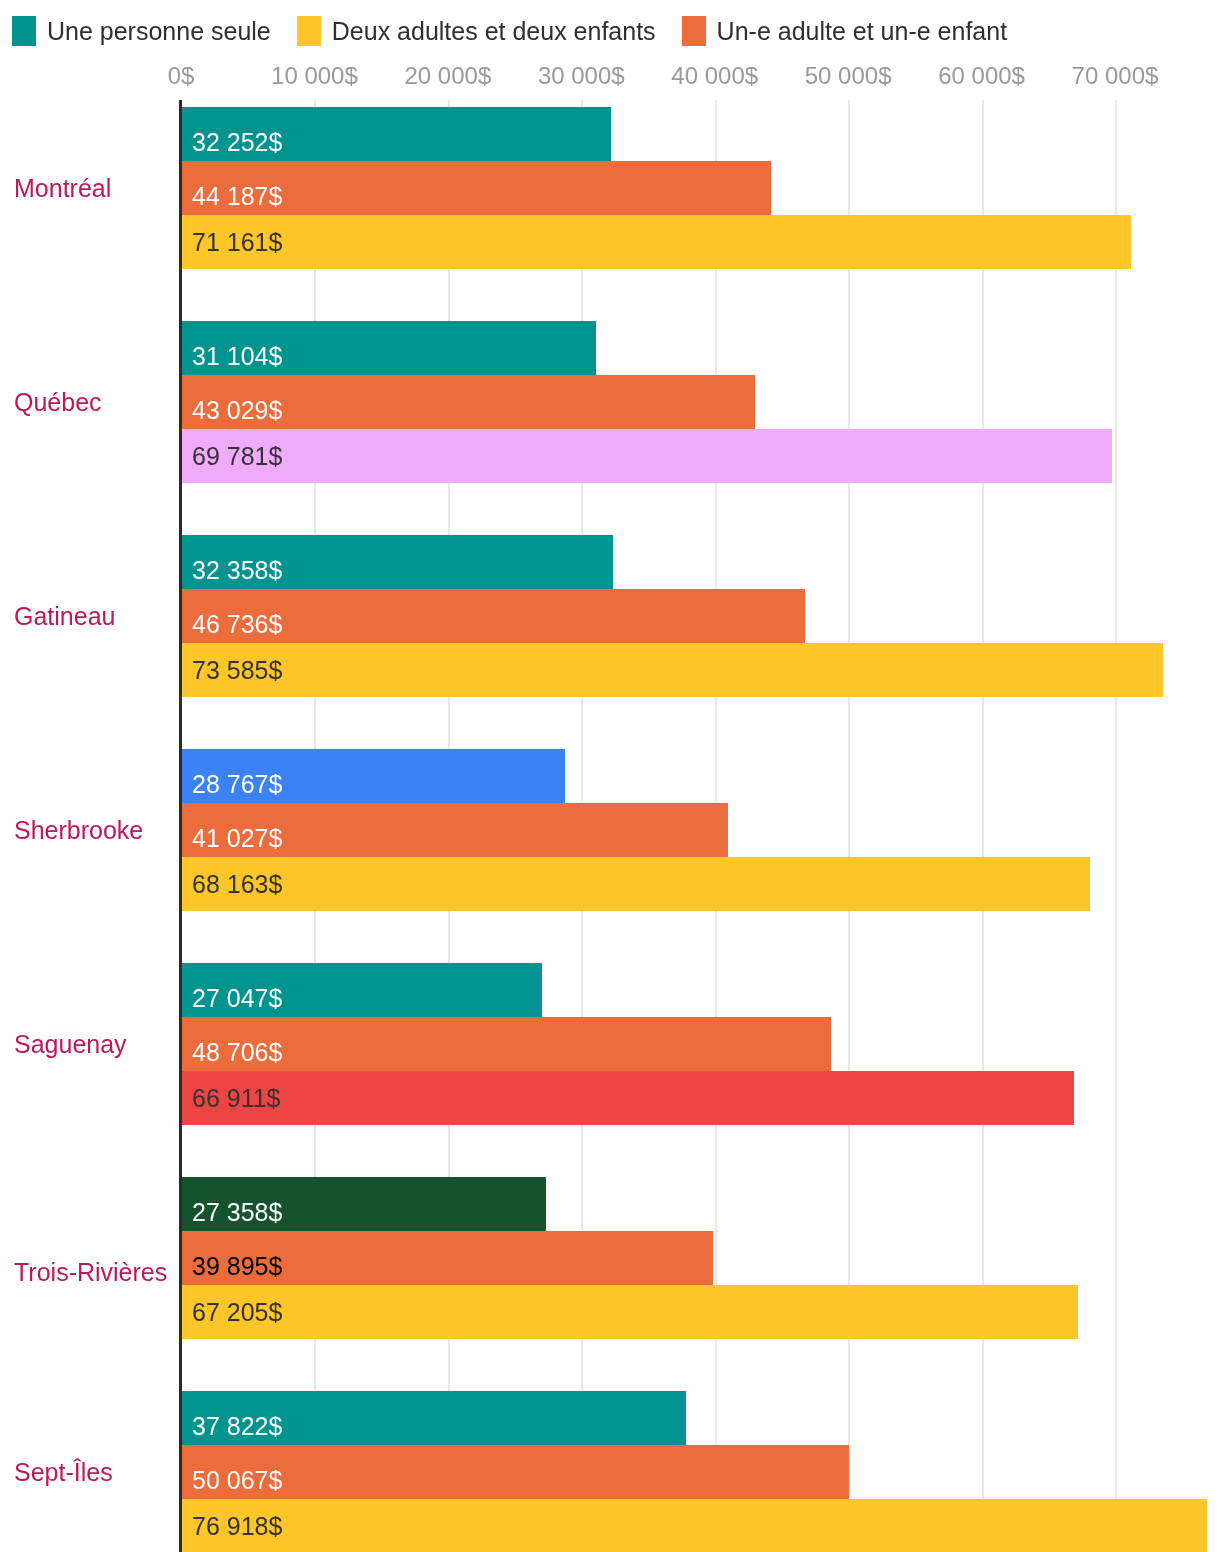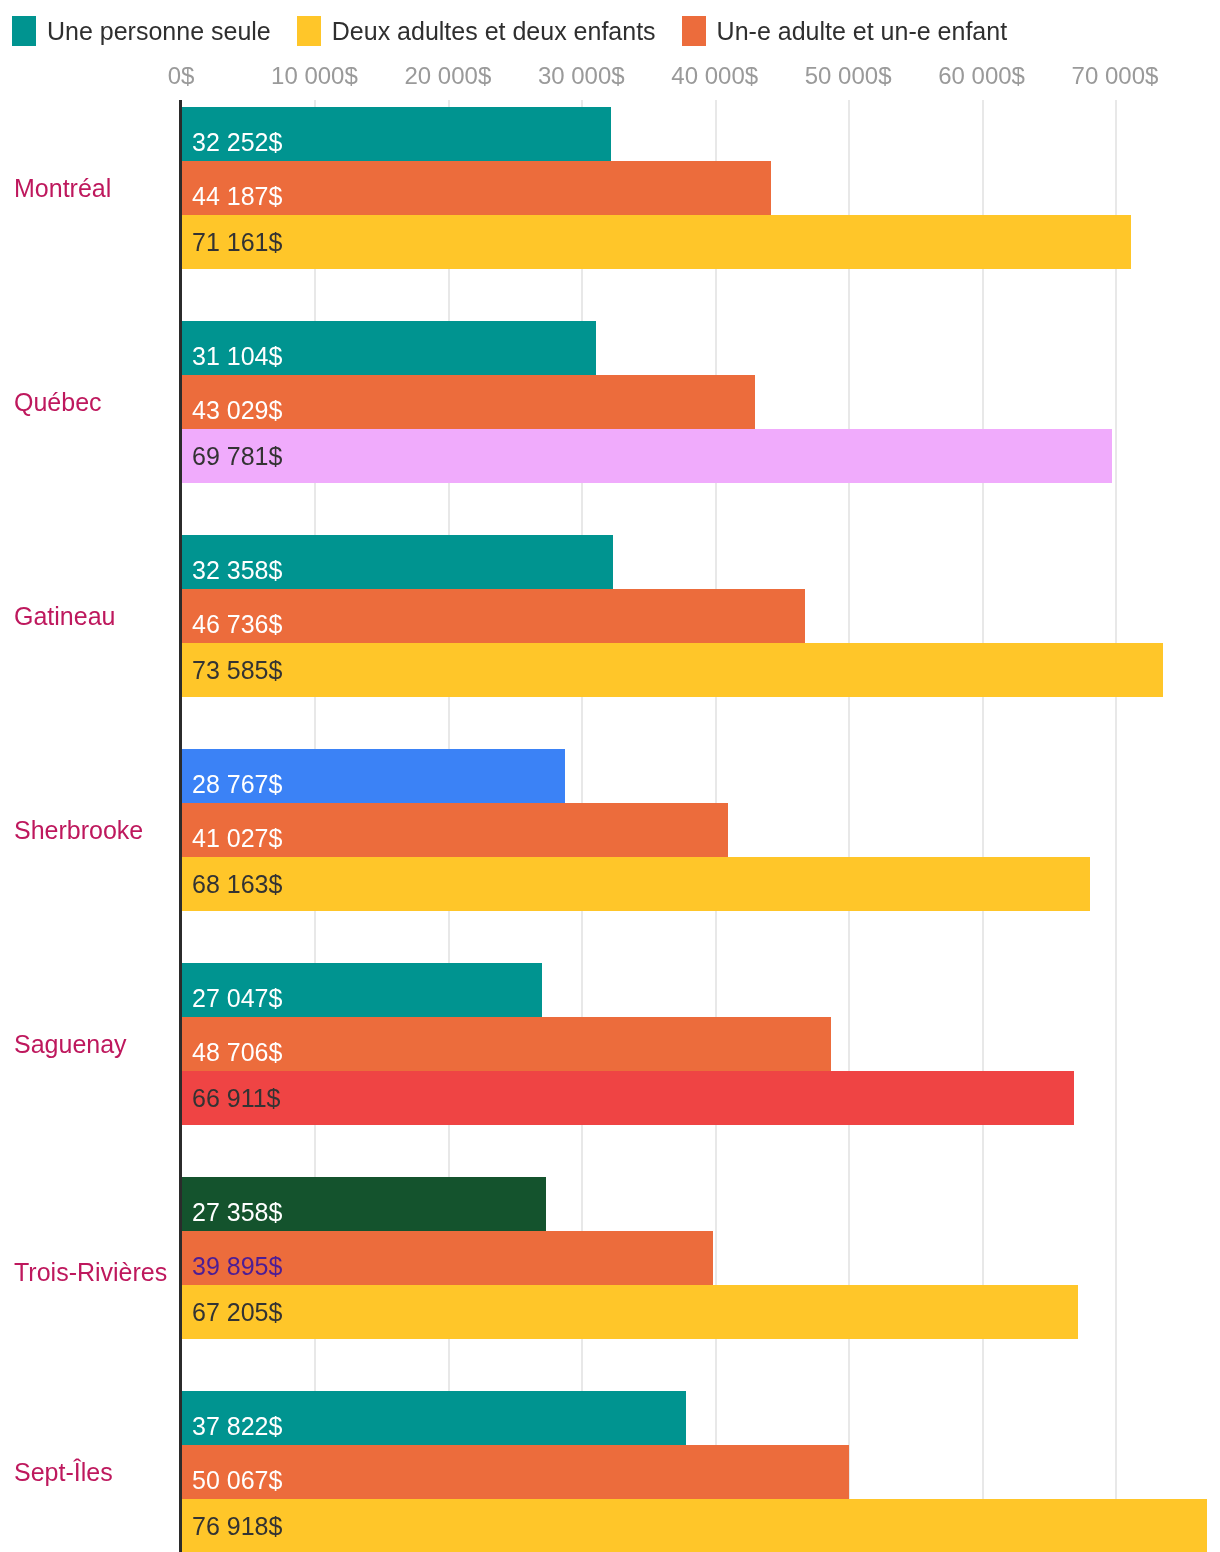--- a/index.html
+++ b/index.html
@@ -194,21 +194,21 @@
         <div class="bar" style="top: 108px; width: 892.793px; background: #ef4444;">
           <span class="bar-value v-dark" style="color: rgb(51, 51, 51);">66 911$</span>
         </div>
       </div>
       <div class="group" style="top: 1177px; height: 162px;">
         <div class="group-label" style="top: 67px; margin-top: 14px;">Trois-Rivières</div>
         <div class="bar" style="top: 0px; width: 365.038px; background: #14532d;">
           <span class="bar-value v-light" style="color: rgb(255, 255, 255);">27 358$</span>
         </div>
         <div class="bar" style="top: 54px; width: 532.319px; background: rgb(236, 108, 60);">
-          <span class="bar-value v-light" style="color: #4c1d95;">39 895$</span>
+          <span class="bar-value v-light" style="color: #000000;">39 895$</span>
         </div>
         <div class="bar" style="top: 108px; width: 896.716px; background: rgb(255, 198, 41);">
           <span class="bar-value v-dark" style="color: rgb(51, 51, 51);">67 205$</span>
         </div>
       </div>
       <div class="group" style="top: 1391px; height: 162px;">
         <div class="group-label" style="top: 67px;">Sept-Îles</div>
         <div class="bar" style="top: 0px; width: 504.659px; background: rgb(0, 148, 144);">
           <span class="bar-value v-light" style="color: rgb(255, 255, 255);">37 822$</span>
         </div>

